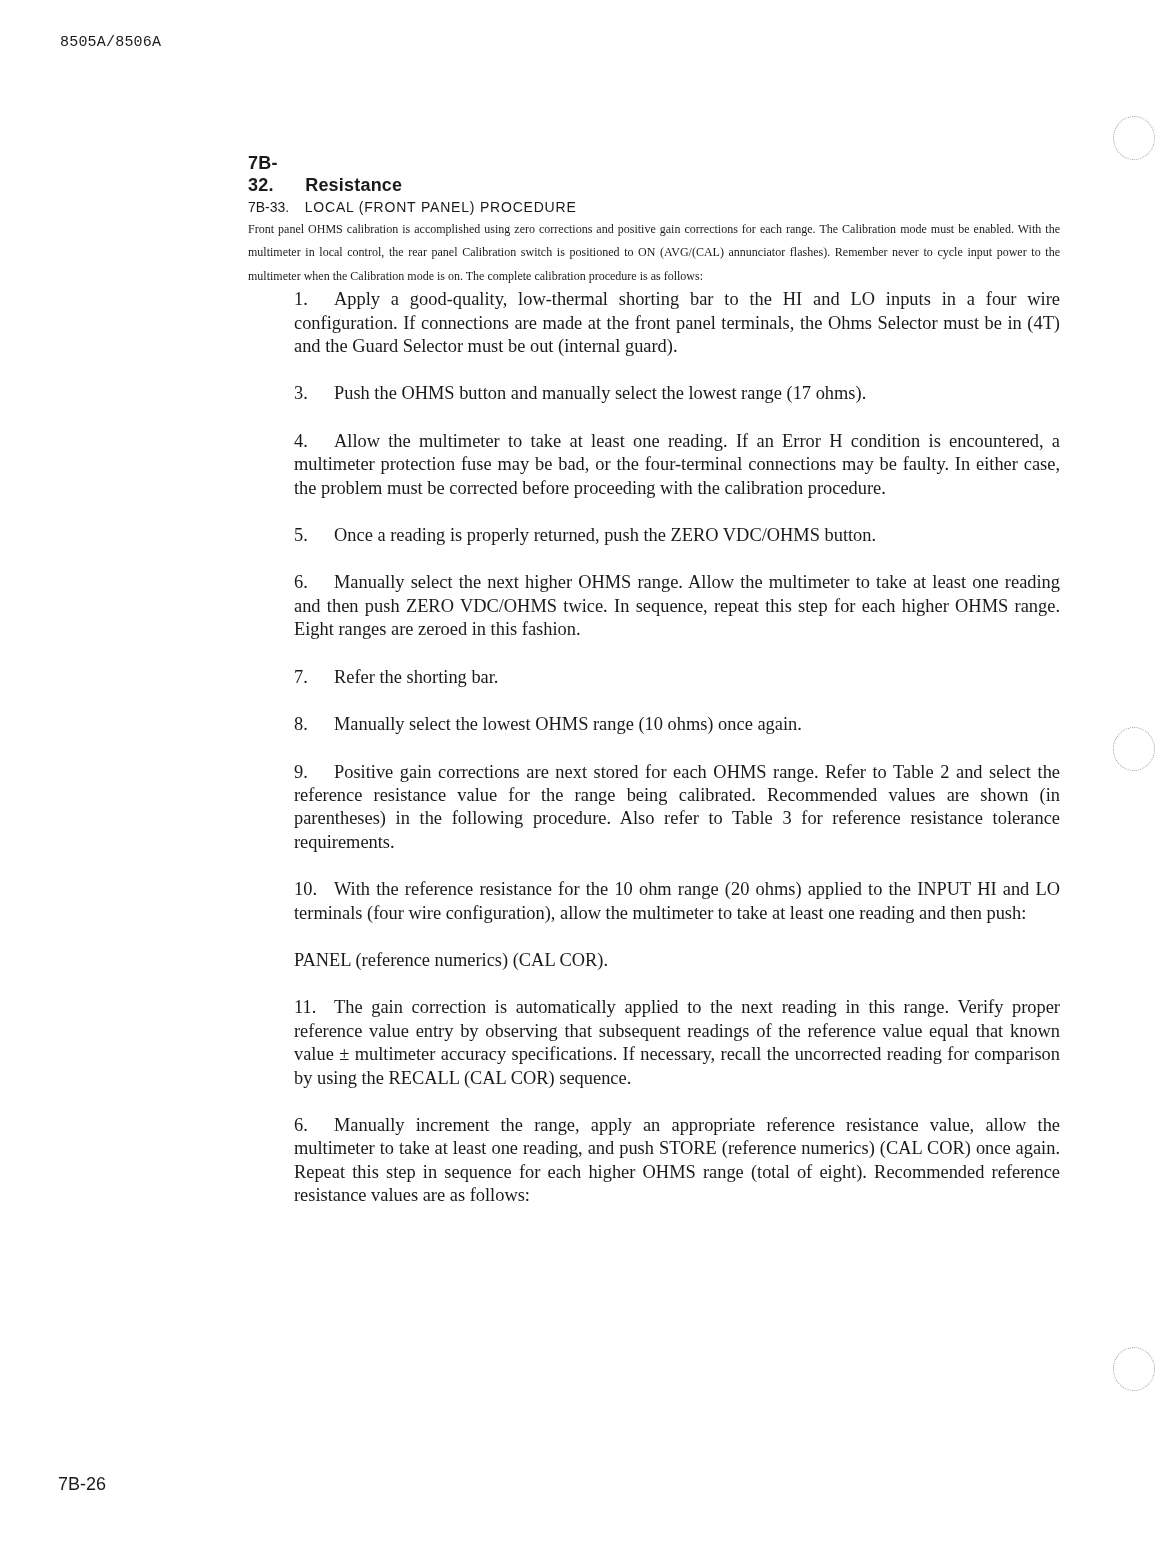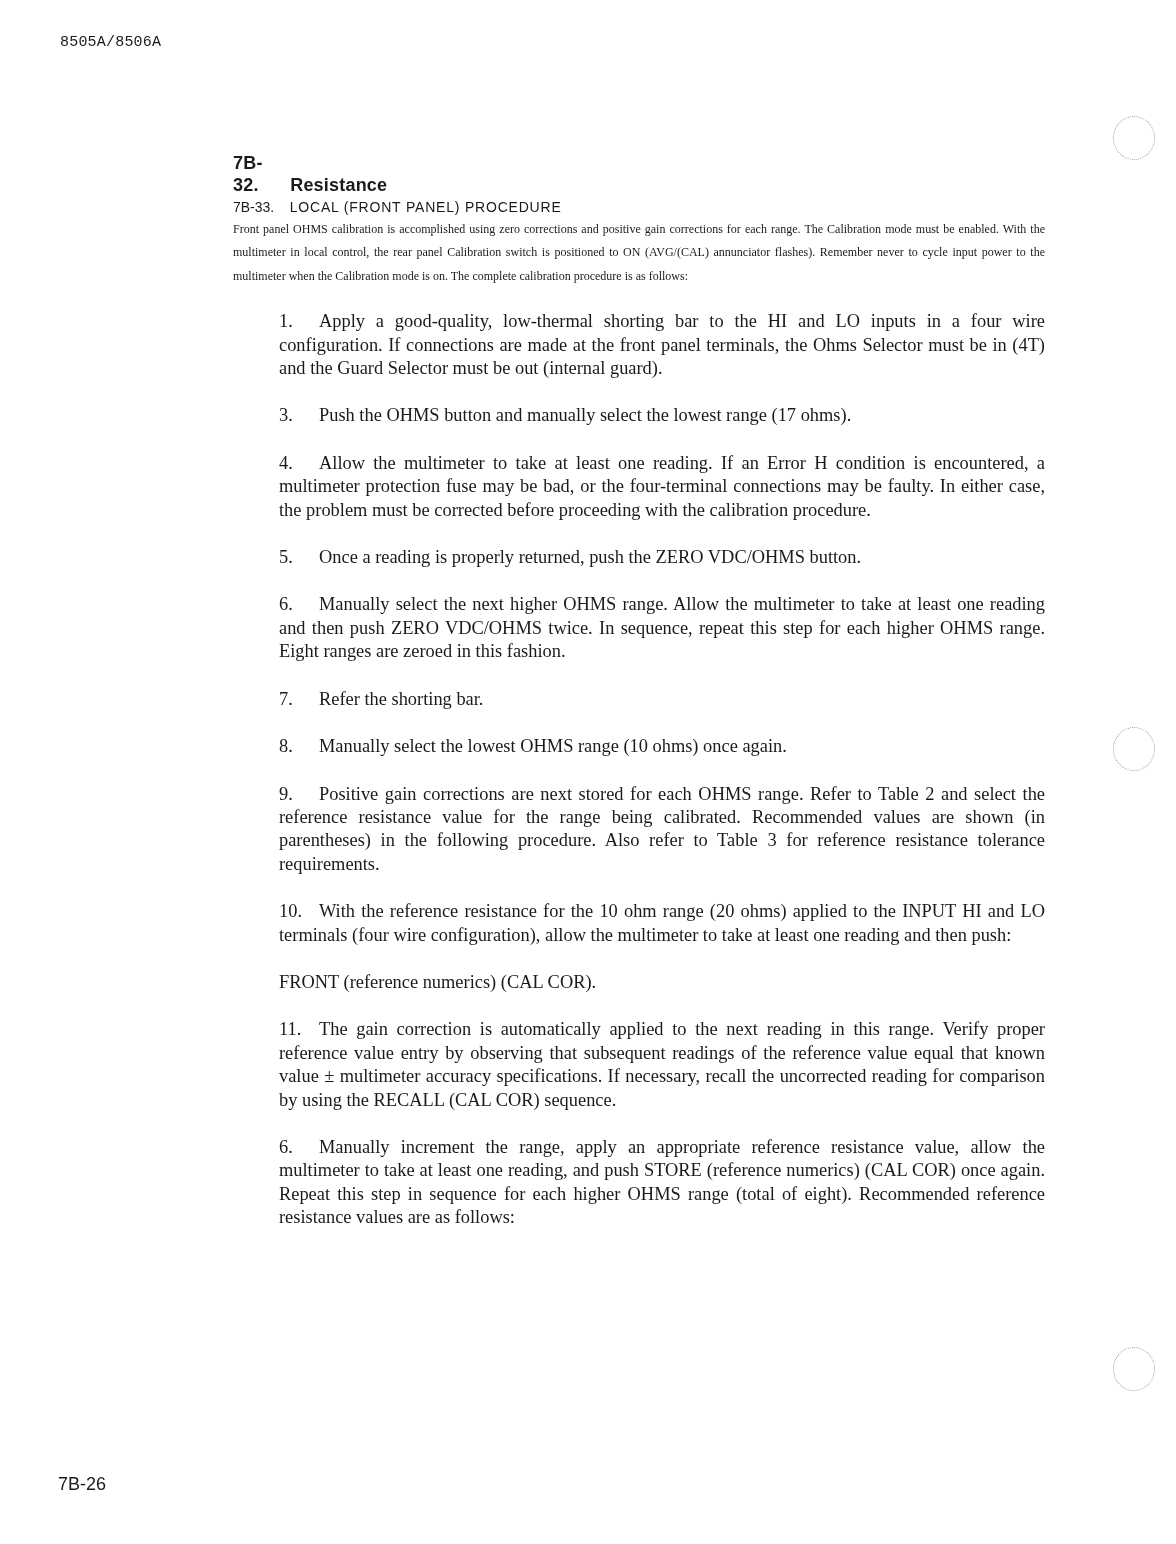--- a/index.html
+++ b/index.html
@@ -35,21 +35,21 @@
       height: 42px;
       border-radius: 50%;
       border: 1px dotted #9a9a9a;
     }
     .hole.h1 { left: 1113px; top: 116px; }
     .hole.h2 { left: 1113px; top: 727px; }
     .hole.h3 { left: 1113px; top: 1347px; }
 
     .content {
       position: absolute;
-      left: 233px;
+      left: 248px;
       top: 152px;
       width: 812px;
     }
     .sec-heading {
       font-family: "Liberation Sans", sans-serif;
       font-weight: bold;
       font-size: 18px;
       line-height: 22px;
       letter-spacing: 0.2px;
     }
@@ -62,21 +62,20 @@
     }
     .sub-heading .num { display: inline-block; width: 52px; letter-spacing: 0; }
     .intro {
       font-family: "Liberation Serif", serif;
       font-size: 12px;
       line-height: 23.4px;
       text-align: justify;
       margin: 0;
     }
     .steps {
-      margin-top: 22px;
       margin-left: 46px;
       width: 766px;
     }
     .step {
       font-family: "Liberation Serif", serif;
       font-size: 18.4px;
       line-height: 23.4px;
       text-align: justify;
       margin: 0 0 24px 0;
     }
@@ -114,19 +113,19 @@
   <div class="steps">
     <p class="step"><span class="num">1.</span><span>Apply a good-quality, low-thermal shorting bar to the HI and LO inputs in a four wire configuration. If connections are made at the front panel terminals, the Ohms Selector must be in (4T) and the Guard Selector must be out (internal guard).</span></p>
     <p class="step"><span class="num">3.</span><span>Push the OHMS button and manually select the lowest range (17 ohms).</span></p>
     <p class="step"><span class="num">4.</span><span>Allow the multimeter to take at least one reading. If an Error H condition is encountered, a multimeter protection fuse may be bad, or the four-terminal connections may be faulty. In either case, the problem must be corrected before proceeding with the calibration procedure.</span></p>
     <p class="step"><span class="num">5.</span><span>Once a reading is properly returned, push the ZERO VDC/OHMS button.</span></p>
     <p class="step"><span class="num">6.</span><span>Manually select the next higher OHMS range. Allow the multimeter to take at least one reading and then push ZERO VDC/OHMS twice. In sequence, repeat this step for each higher OHMS range. Eight ranges are zeroed in this fashion.</span></p>
     <p class="step"><span class="num">7.</span><span>Refer the shorting bar.</span></p>
     <p class="step"><span class="num">8.</span><span>Manually select the lowest OHMS range (10 ohms) once again.</span></p>
     <p class="step"><span class="num">9.</span><span>Positive gain corrections are next stored for each OHMS range. Refer to Table 2 and select the reference resistance value for the range being calibrated. Recommended values are shown (in parentheses) in the following procedure. Also refer to Table 3 for reference resistance tolerance requirements.</span></p>
     <p class="step"><span class="num">10.</span><span>With the reference resistance for the 10 ohm range (20 ohms) applied to the INPUT HI and LO terminals (four wire configuration), allow the multimeter to take at least one reading and then push:</span></p>
-    <p class="store-line">FRONT (reference numerics) (CAL COR).</p>
+    <p class="store-line">PANEL (reference numerics) (CAL COR).</p>
     <p class="step"><span class="num">11.</span><span>The gain correction is automatically applied to the next reading in this range. Verify proper reference value entry by observing that subsequent readings of the reference value equal that known value ± multimeter accuracy specifications. If necessary, recall the uncorrected reading for comparison by using the RECALL (CAL COR) sequence.</span></p>
     <p class="step"><span class="num">6.</span><span>Manually increment the range, apply an appropriate reference resistance value, allow the multimeter to take at least one reading, and push STORE (reference numerics) (CAL COR) once again. Repeat this step in sequence for each higher OHMS range (total of eight). Recommended reference resistance values are as follows:</span></p>
   </div>
 </div>
 
 <div class="footer-page">7B-26</div>
 
 </body></html>

